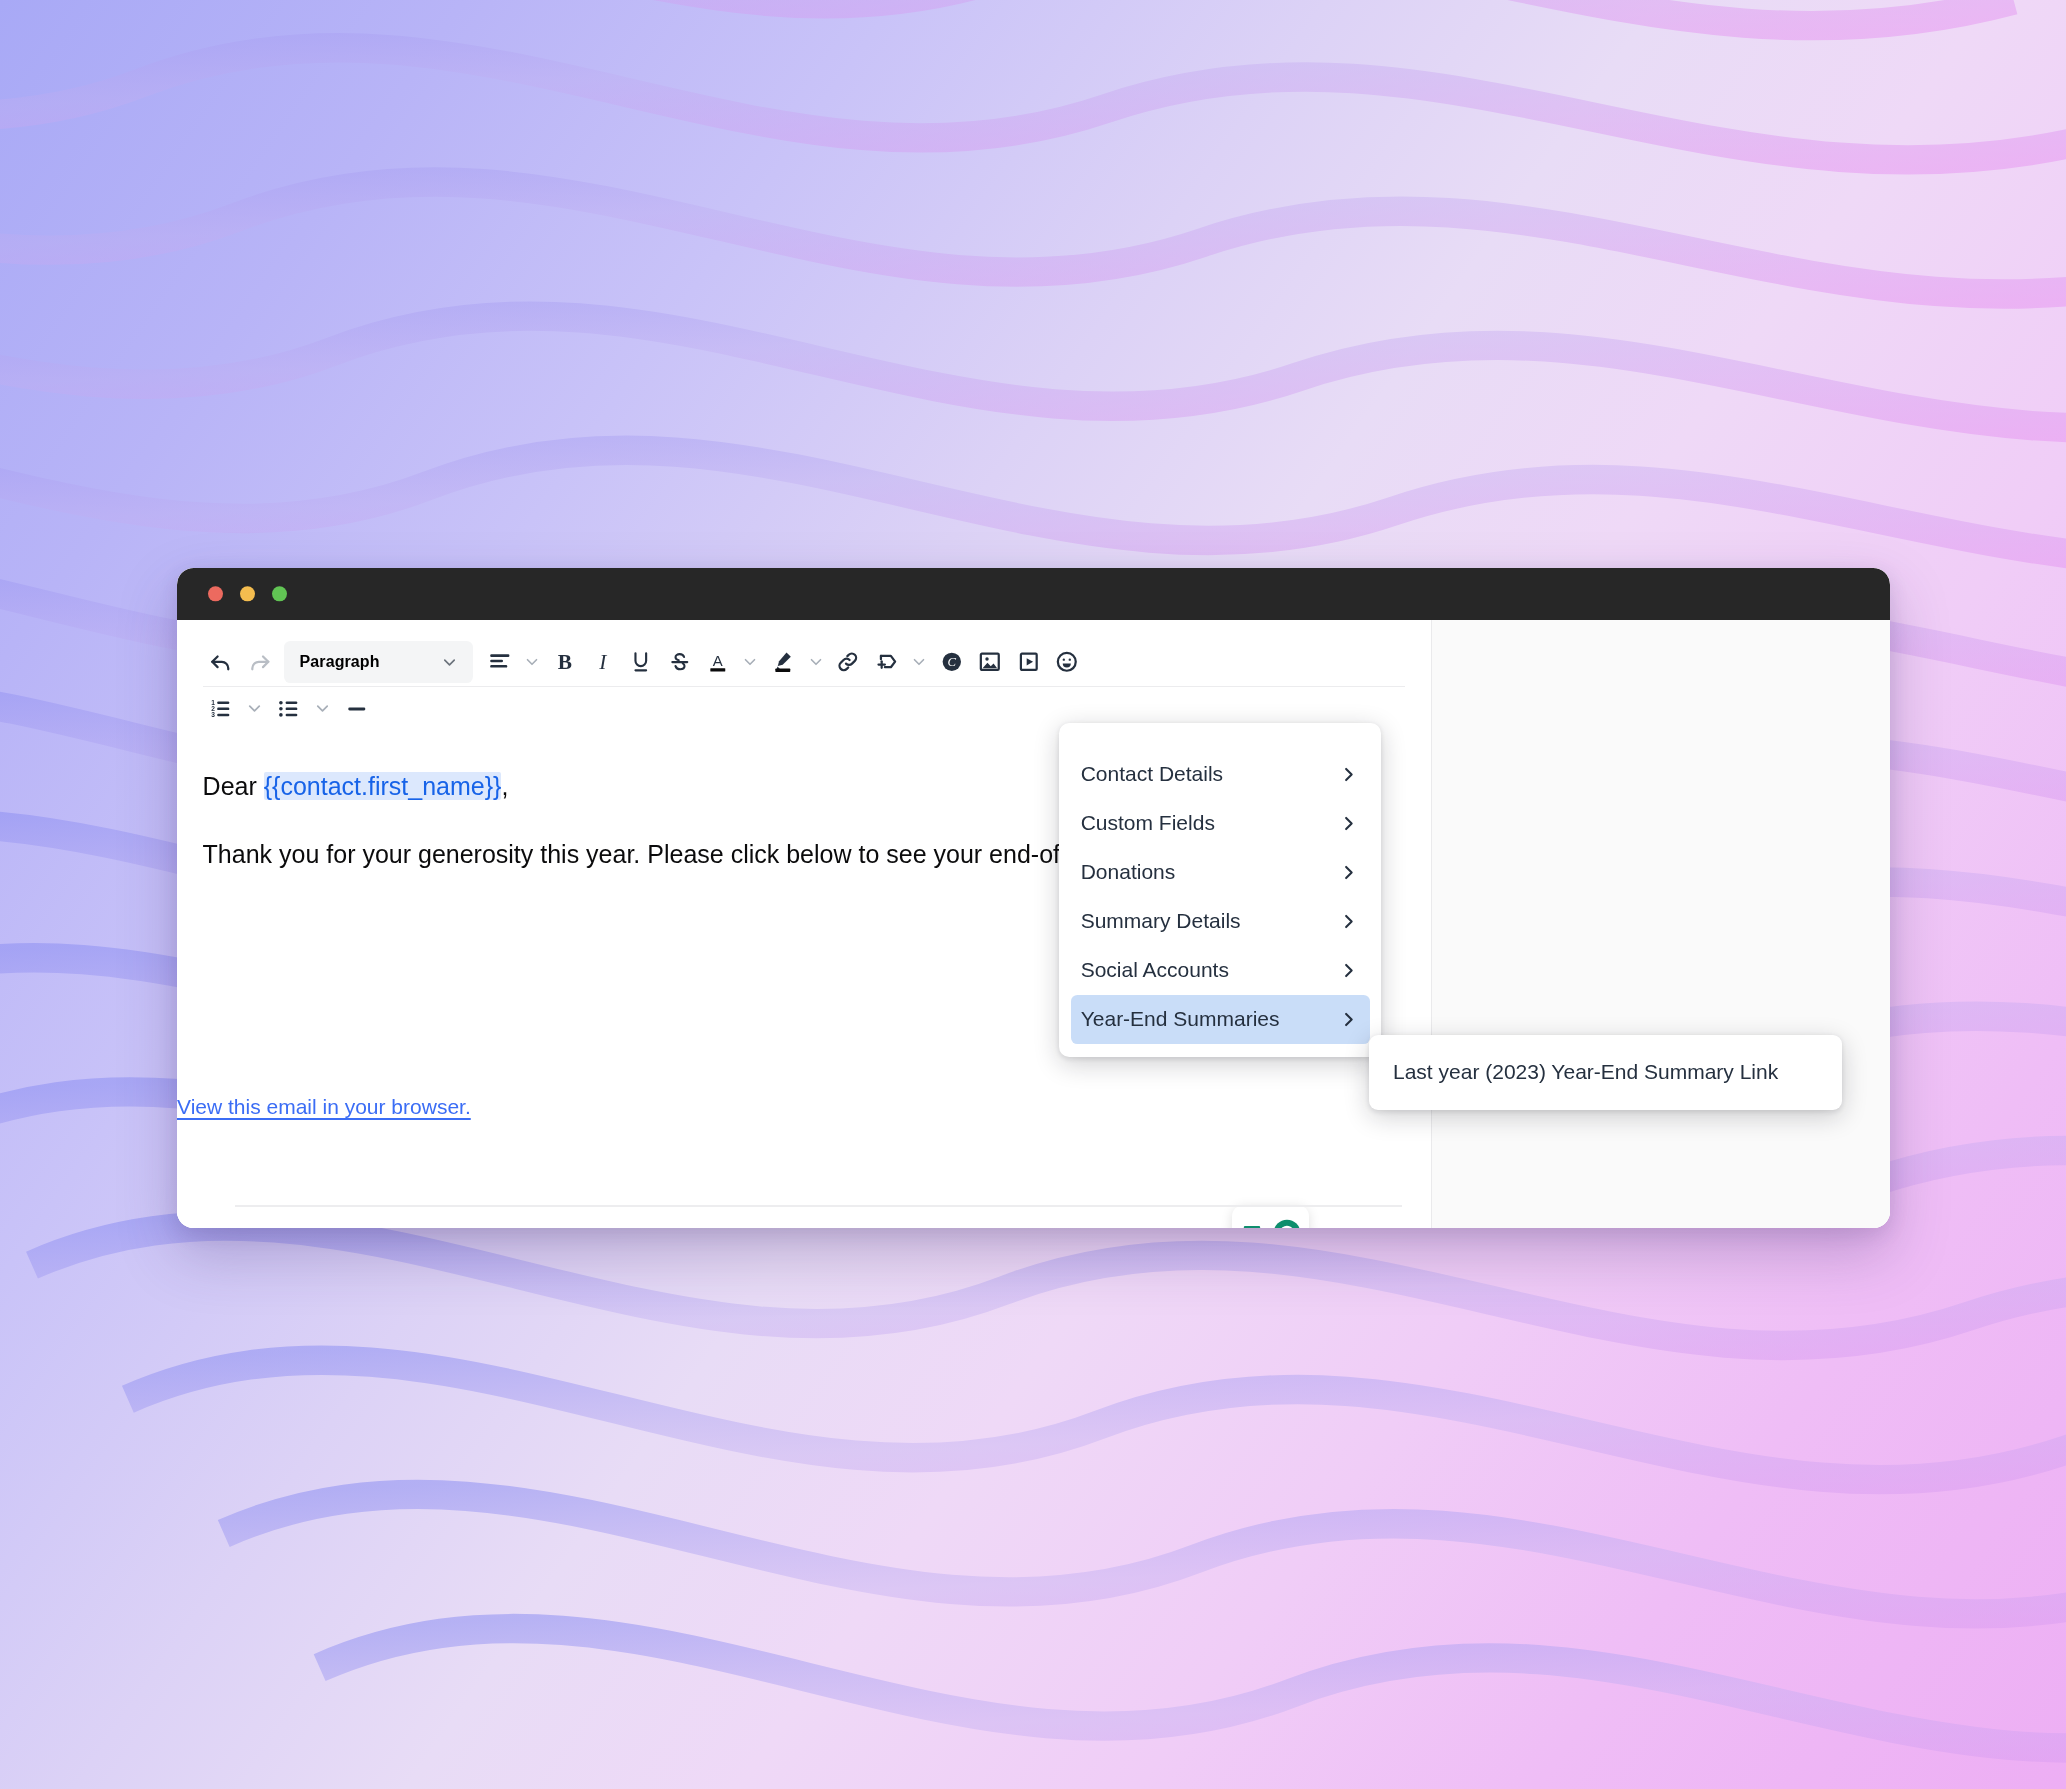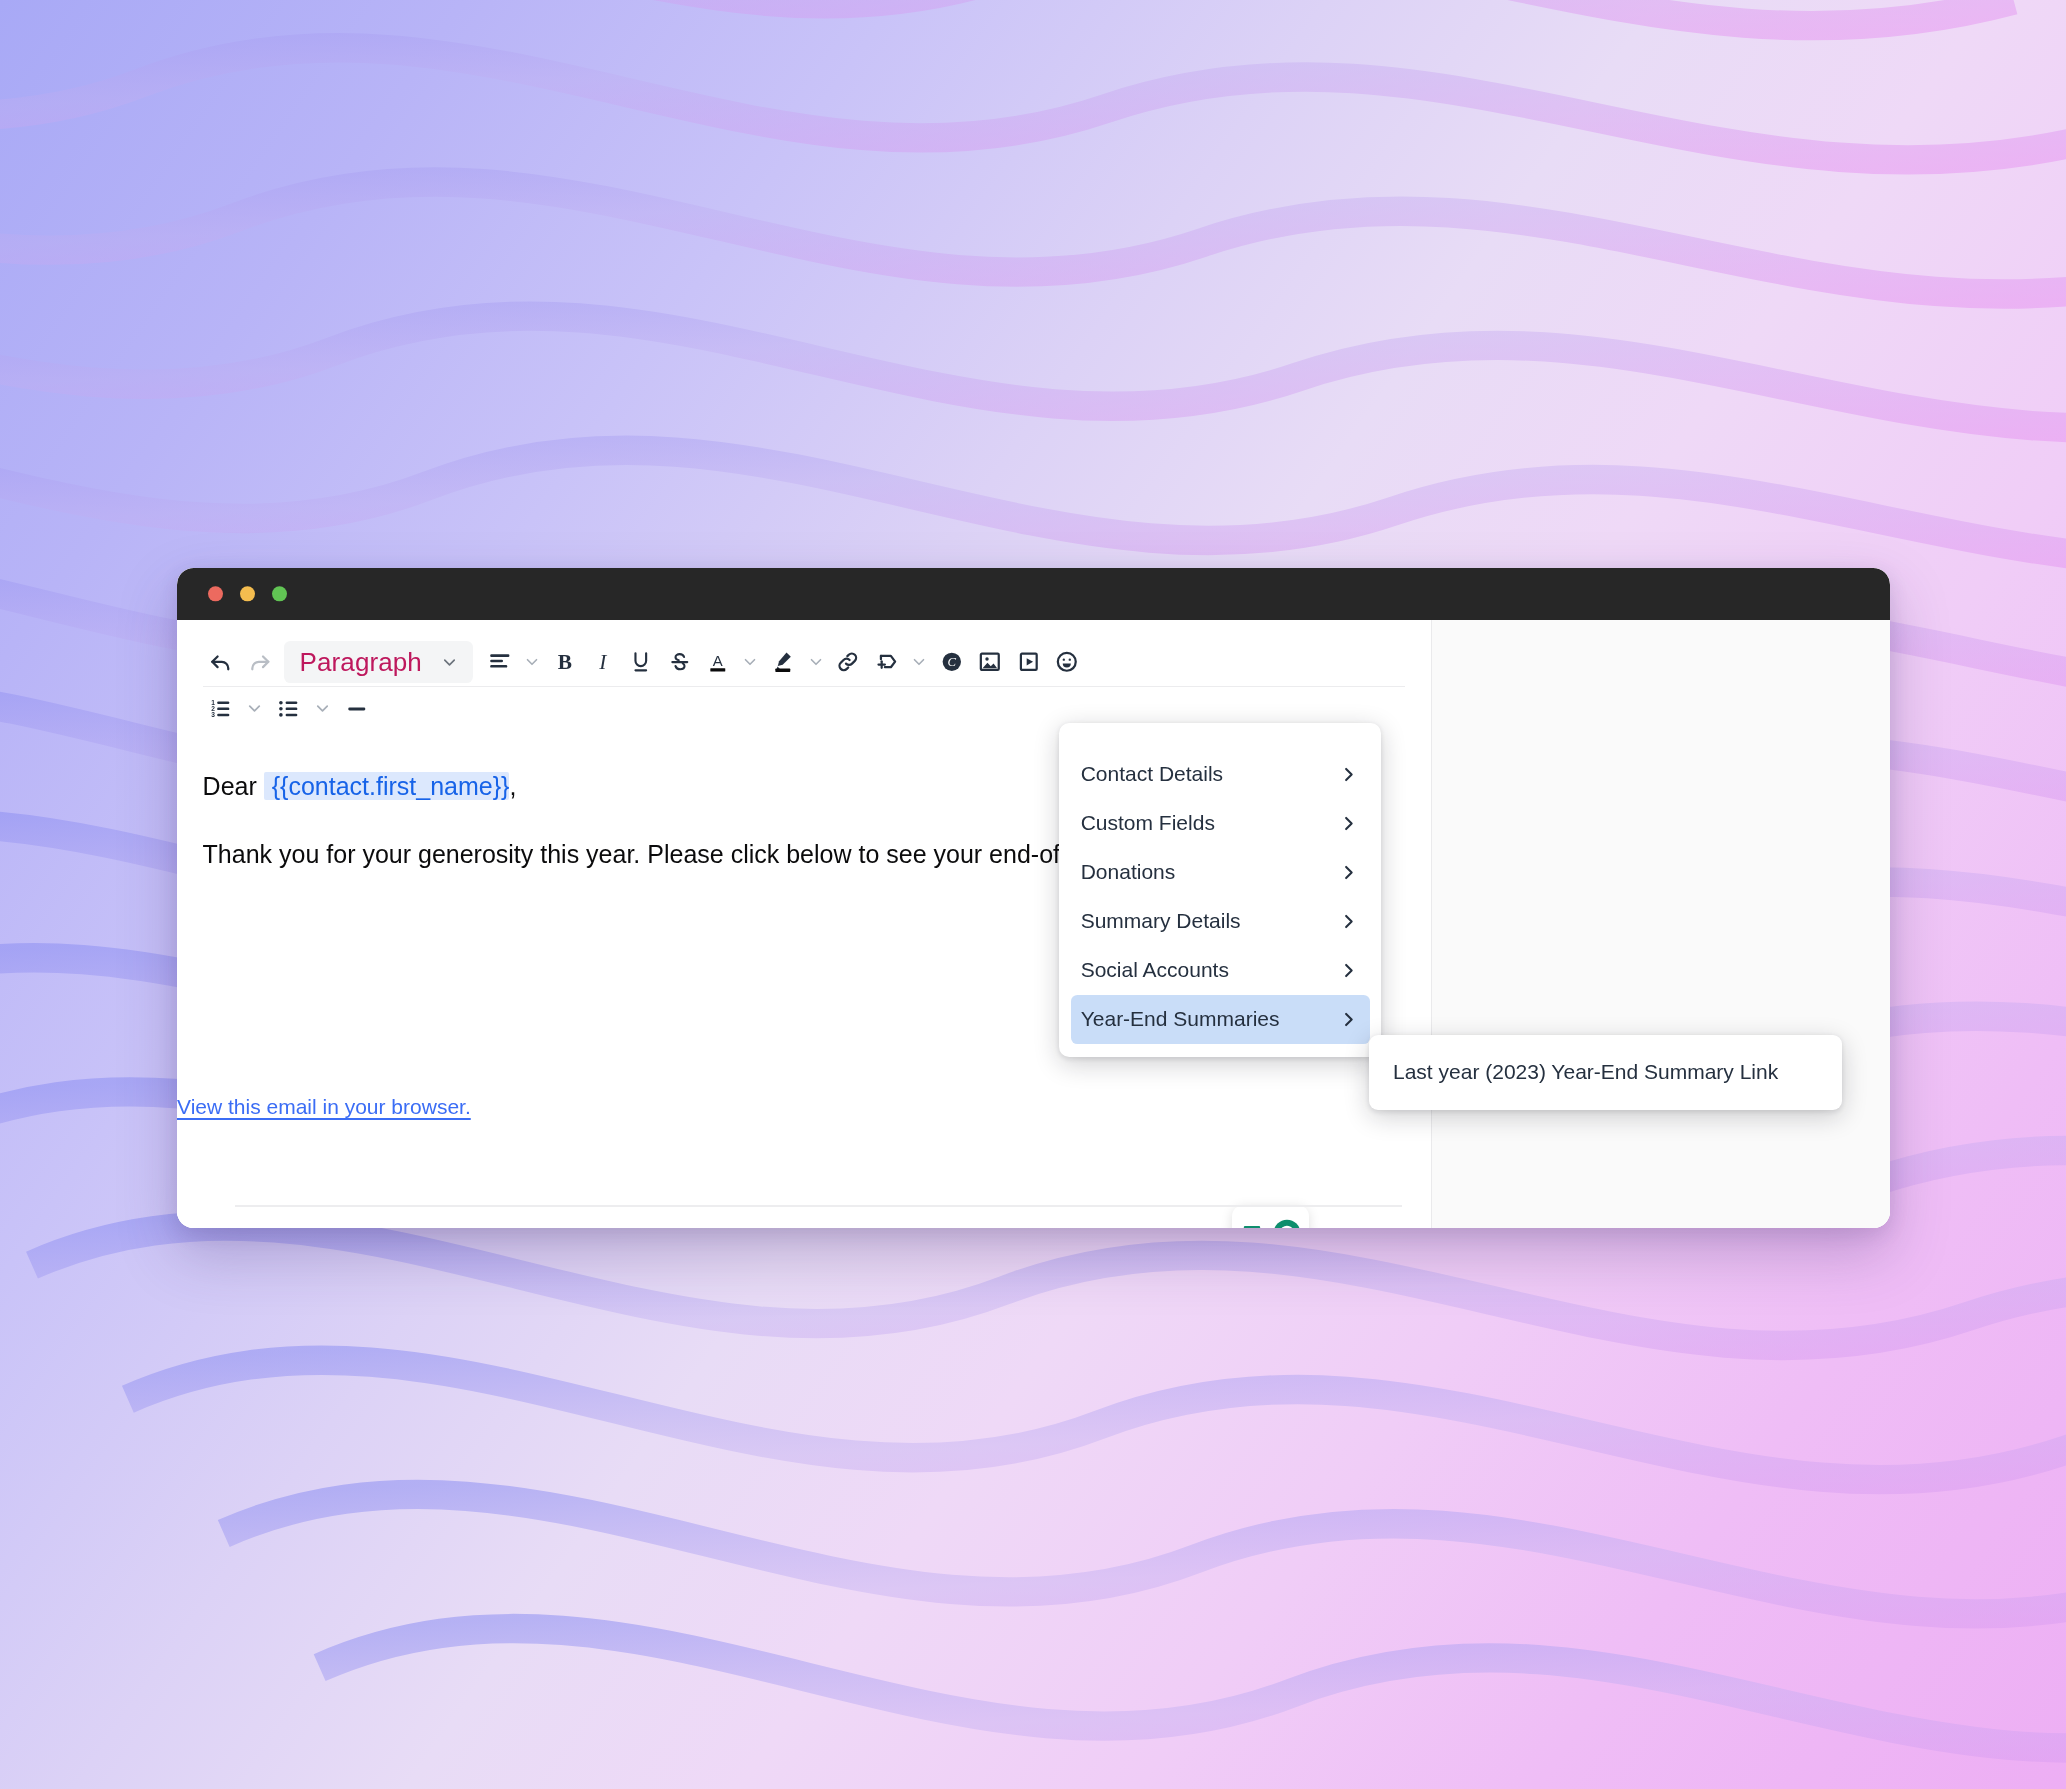--- a/index.html
+++ b/index.html
@@ -117,43 +117,43 @@
   #paragraph-select {
     display: flex; align-items: center; justify-content: space-between;
     width: 189px; height: 42px;
     background: #F4F5F6;
     border-radius: 6.4px;
     padding: 0 14px 0 15.3px;
     margin: 0 6.4px 0 5.1px;
     cursor: pointer;
   }
   #paragraph-select-label {
-    font-size: 26px;
-    color: #be185d;
+    font-size: 16px;
+    color: #000000;
     letter-spacing: 0.1px;
+    font-weight: bold;
   }
 
   
   #email-body {
     position: relative;
     padding: 36px 25.6px 0 25.6px;
     margin-top: 5.1px;
   }
   .body-para {
     font-size: 25px;
     line-height: 1.45;
     color: #0B0B0C;
     max-width: 1151px;
   }
   #para-greeting { margin-bottom: 32px; }
   .merge-tag {
     color: #1763E8;
     background: #DCE8FD;
     border-radius: 1.9px;
-    padding-left: 8px;
   }
 
   #browser-link-row {
     position: absolute;
     left: 0; right: 0;
     top: 363px;
     text-align: left;
   }
   #browser-link {
     font-size: 21px;

